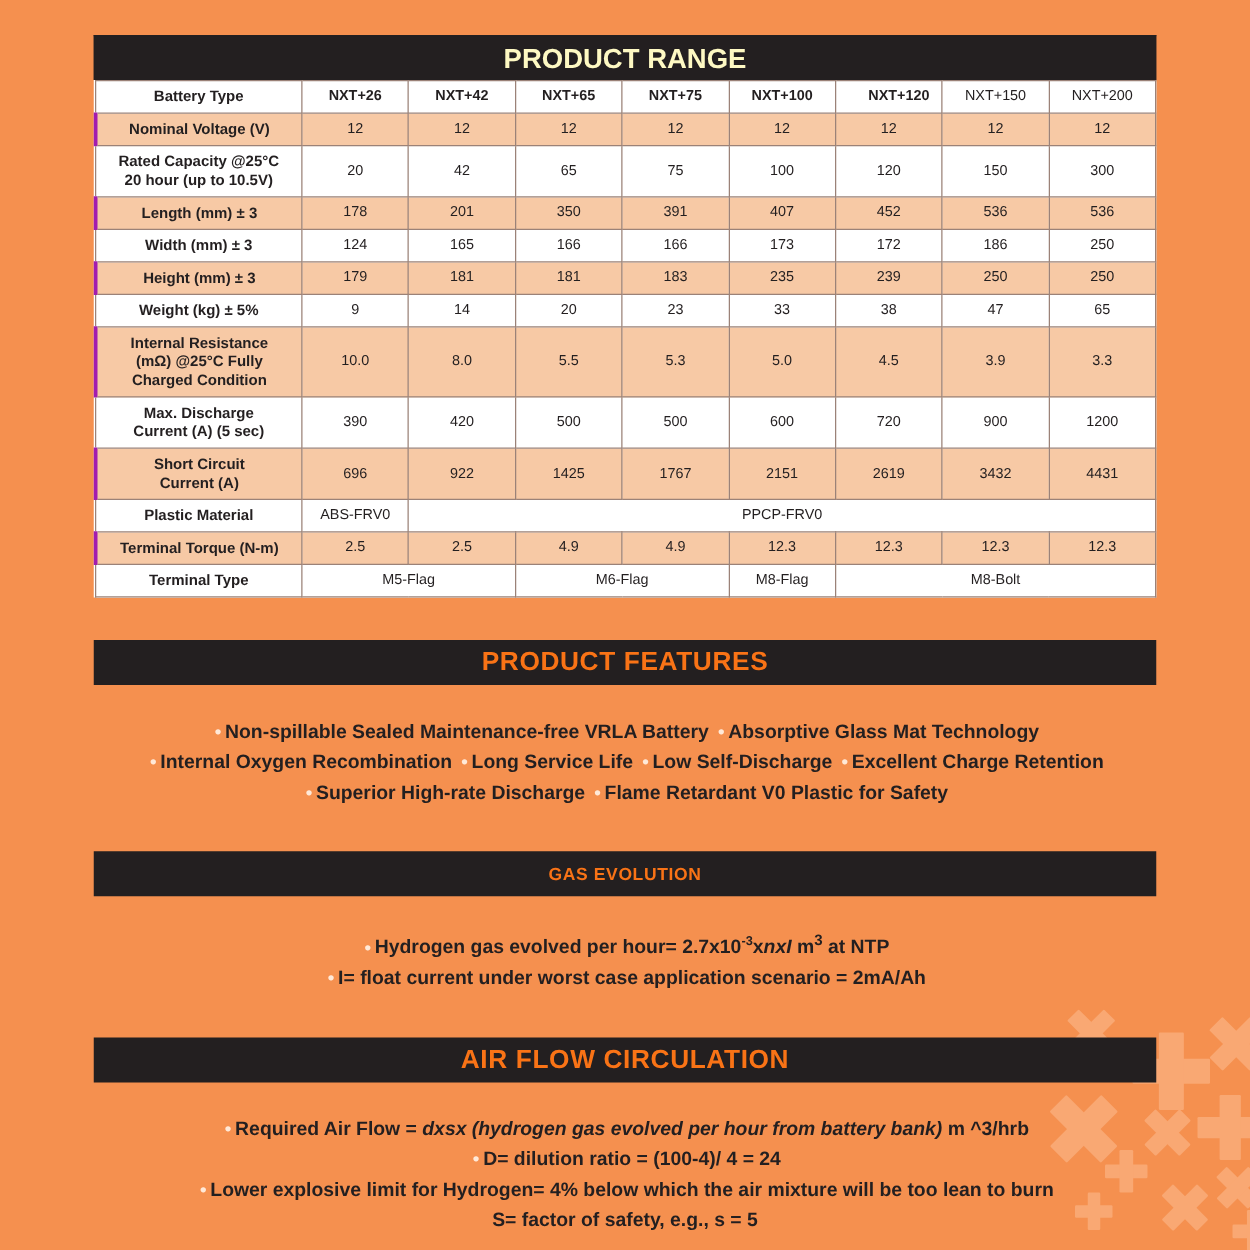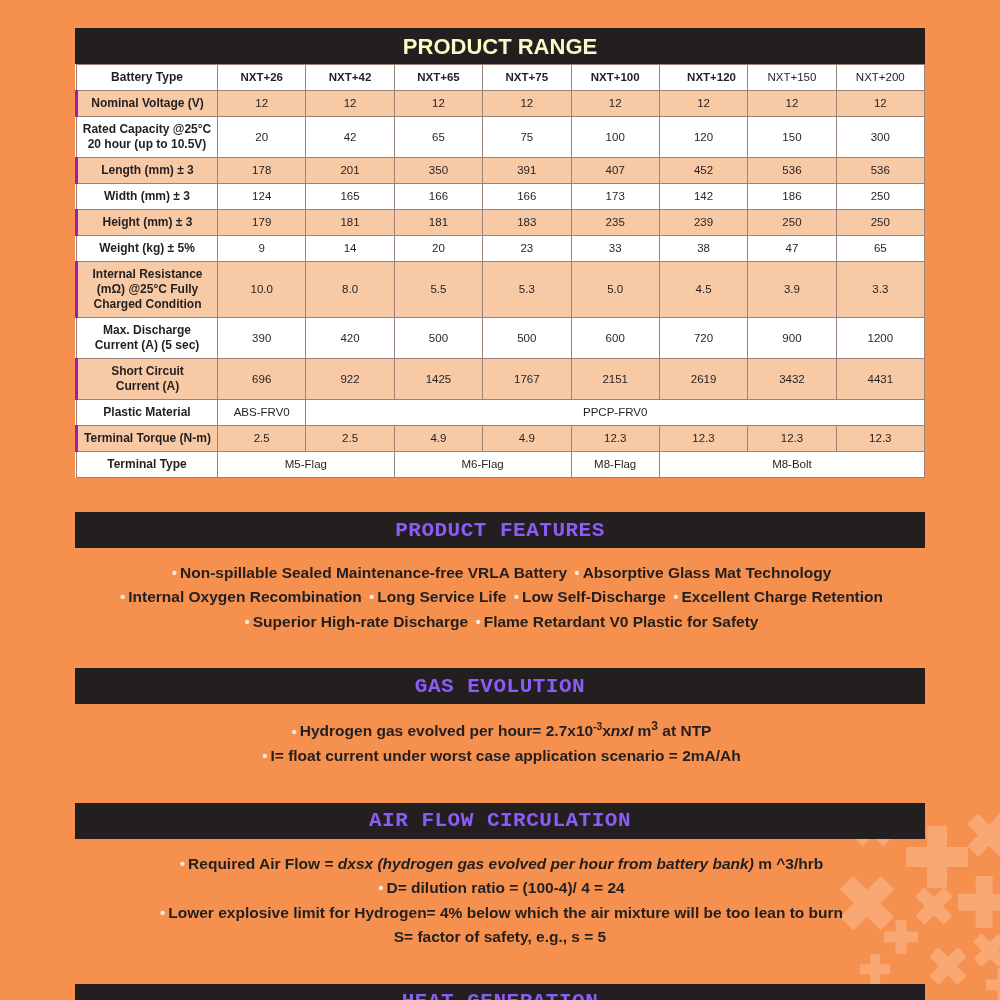--- a/index.html
+++ b/index.html
@@ -46,28 +46,27 @@
     width: 32%;
     transform: translateX(-50%);
   }
 
   
   .band {
     position: relative;
     z-index: 2;
     margin: 0 75px;
     background: #231f20;
-    color: #8b5cf6;
+    color: #f97316;
     text-align: center;
     font-weight: bold;
     letter-spacing: 0.5px;
     display: flex;
     align-items: center;
     justify-content: center;
-    font-family: Liberation Mono, monospace;
   }
 
   
   #product-range-wrap {
     position: relative;
     z-index: 2;
     margin: 28px 75px 0 75px;
   }
   #product-range-title {
     margin: 0;
@@ -94,39 +93,39 @@
     text-align: center;
     vertical-align: middle;
     font-size: 11.5px;
     padding: 4px 2px;
     line-height: 1.25;
     color: #231f20;
   }
   table.spec th.rowhead, table.spec td.rowhead {
     font-weight: bold;
     font-size: 12px;
-    width: 141px;
+    width: 165px;
     padding: 5px 4px;
   }
   table.spec tr.tint td, table.spec tr.tint th {
     background: #f7c9a5;
   }
   table.spec tr.tint td.rowhead {
     border-left: 3px solid #a21caf;
   }
   table.spec tr.plain td, table.spec tr.plain th {
     background: #ffffff;
   }
   td.val { font-weight: normal; }
 
   
   .block {
     position: relative;
     z-index: 2;
-    margin: 3px 60px;
+    margin: 16px 60px;
     text-align: center;
     padding-top: 10px;
   }
   .line {
     font-size: 15.5px;
     font-weight: bold;
     color: #231f20;
     line-height: 1.58;
     white-space: nowrap;
   }
@@ -134,21 +133,21 @@
     color: #ffe9d8;
     font-size: 15px;
     padding: 0 3px;
   }
   .bi { font-style: italic; }
   sup { font-size: 0.66em; vertical-align: super; }
   sup.big { font-size: 0.78em; font-weight: bold; }
 
   
   #features-band   { margin-top: 34px;  height: 36px; font-size: 21px; }
-  #gas-band        { margin-top: 34px;  height: 36px; font-size: 21px; }
+  #gas-band        { margin-top: 34px;  height: 36px; font-size: 14px; }
   #air-band        { margin-top: 34px;  height: 36px; font-size: 21px; }
   #heat-band       { margin-top: 34px;  height: 36px; font-size: 21px; }
 </style>
 </head>
 <body>
 
 <div id="deco">
     <div class="cross" style="left: 852px; top: 806px; width: 42px; height: 42px; transform: rotate(45deg);"></div>
     <div class="cross" style="left: 906px; top: 826px; width: 62px; height: 62px; transform: rotate(0deg);"></div>
     <div class="cross" style="left: 966px; top: 812px; width: 46px; height: 46px; transform: rotate(45deg);"></div>
@@ -210,21 +209,21 @@
           <td class="val">536</td>
           <td class="val">536</td>
         </tr>
         <tr class="plain">
           <td class="rowhead">Width (mm) ± 3</td>
           <td class="val">124</td>
           <td class="val">165</td>
           <td class="val">166</td>
           <td class="val">166</td>
           <td class="val">173</td>
-          <td class="val">142</td>
+          <td class="val">172</td>
           <td class="val">186</td>
           <td class="val">250</td>
         </tr>
         <tr class="tint">
           <td class="rowhead">Height (mm) ± 3</td>
           <td class="val">179</td>
           <td class="val">181</td>
           <td class="val">181</td>
           <td class="val">183</td>
           <td class="val">235</td>

